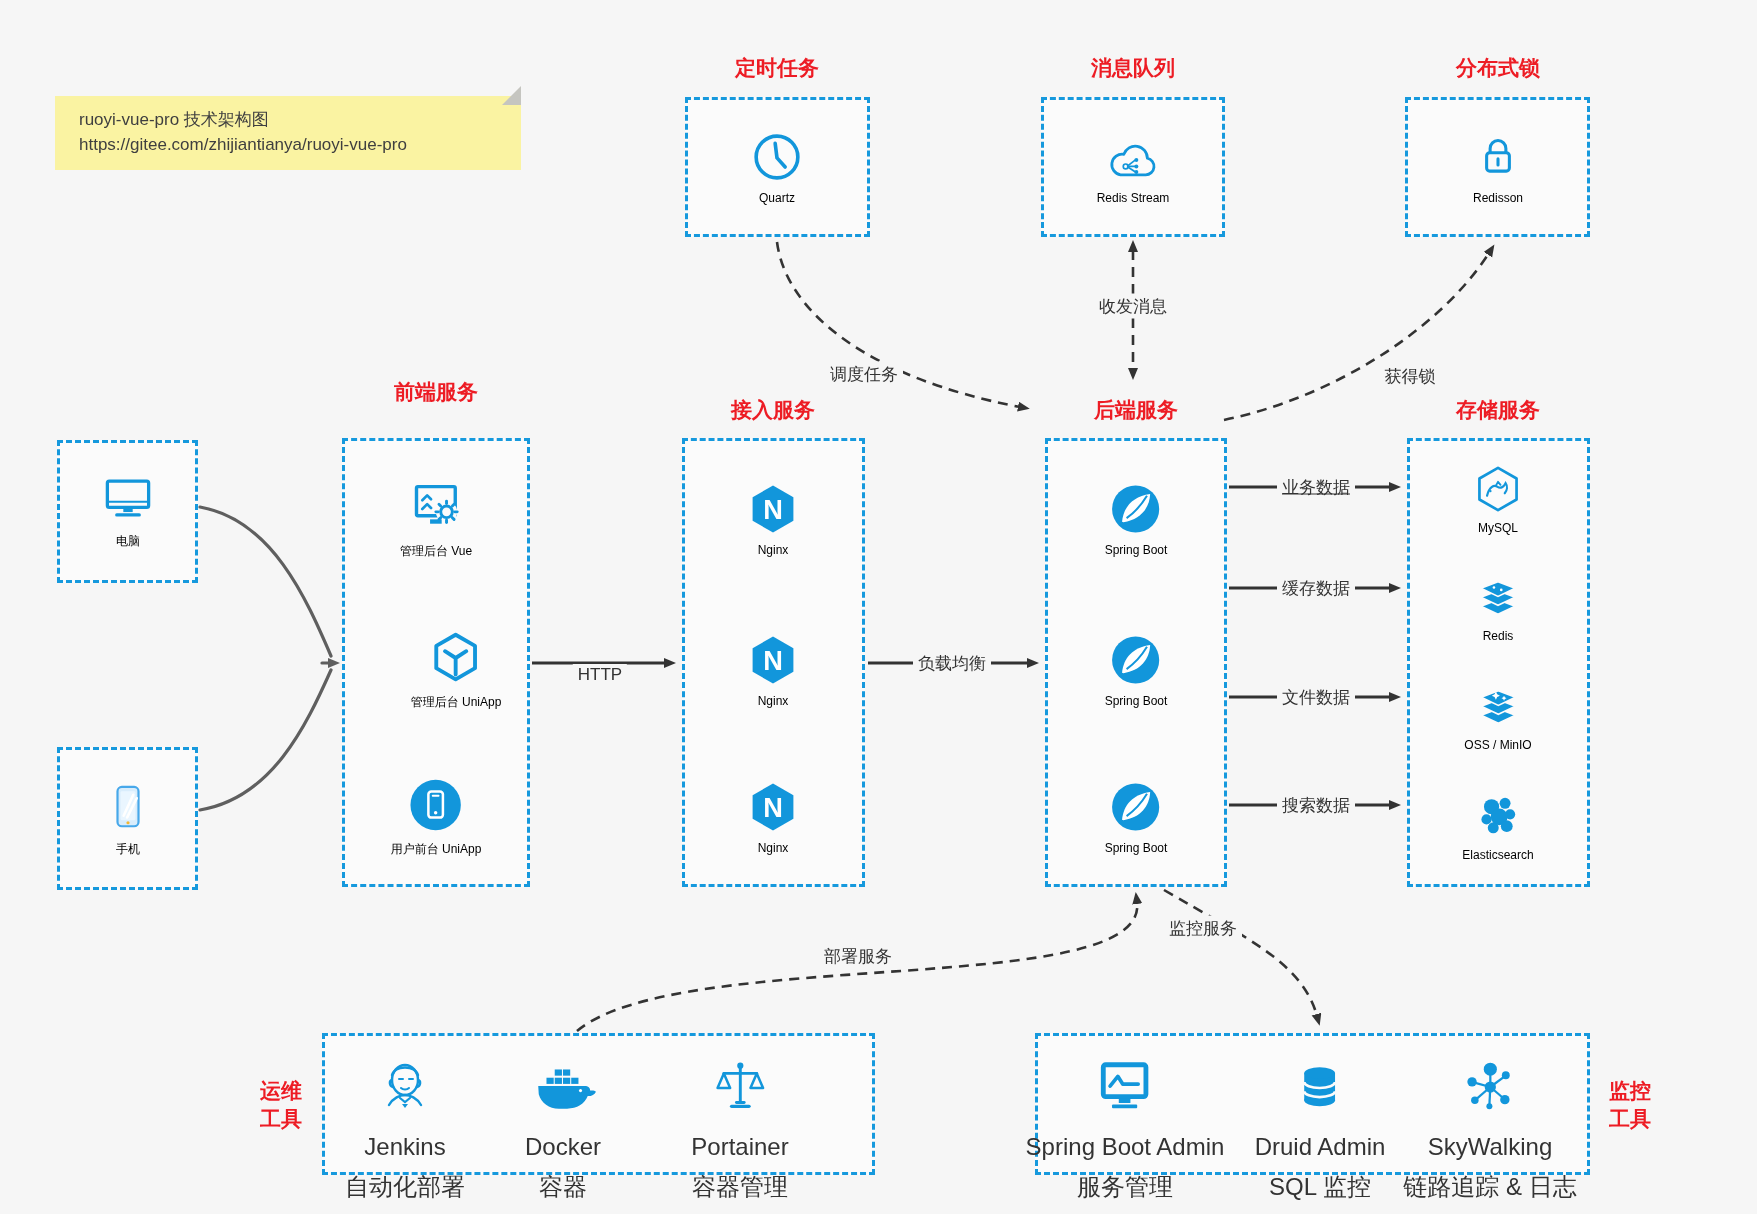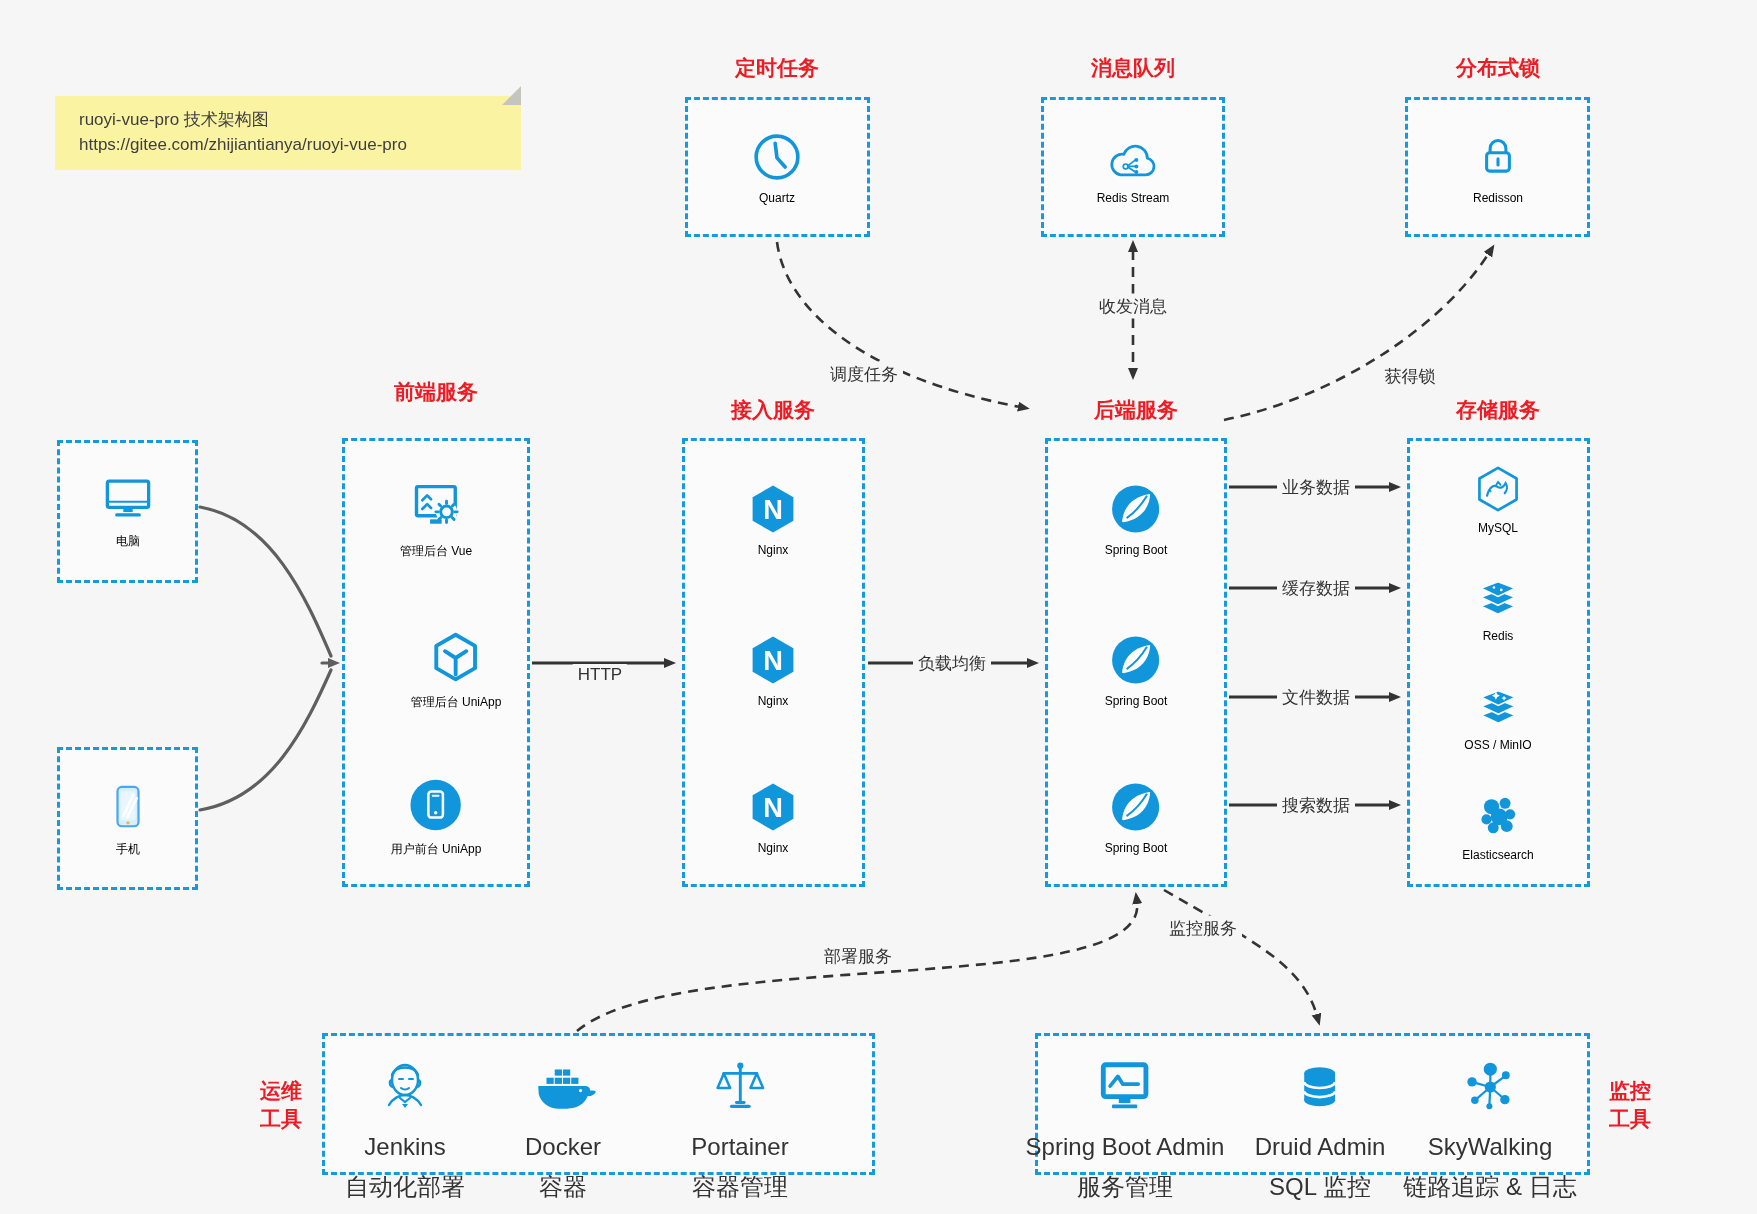--- a/index.html
+++ b/index.html
@@ -414,21 +414,21 @@
           <circle cx="32" cy="32" r="6"></circle>
         </g>
       </svg>
     </div>
     <div class="nlabel2">SkyWalking</div>
     <div class="nlabel2">链路追踪 &amp; 日志</div>
   </div>
 
   <div class="elabel" style="left:600px;top:663px;margin-top:12px;">HTTP</div>
   <div class="elabel" style="left:952px;top:663px;">负载均衡</div>
-  <div class="elabel" style="left:1316px;top:487px;">业务数据</div>
+  <div class="elabel" style="left:1316px;top:487px;text-decoration:underline;">业务数据</div>
   <div class="elabel" style="left:1316px;top:588px;">缓存数据</div>
   <div class="elabel" style="left:1316px;top:697px;">文件数据</div>
   <div class="elabel" style="left:1316px;top:805px;">搜索数据</div>
   <div class="elabel" style="left:864px;top:374px;">调度任务</div>
   <div class="elabel" style="left:1133px;top:306px;">收发消息</div>
   <div class="elabel" style="left:1410px;top:376px;">获得锁</div>
   <div class="elabel" style="left:858px;top:956px;">部署服务</div>
   <div class="elabel" style="left:1203px;top:928px;">监控服务</div>
 
 </div>

